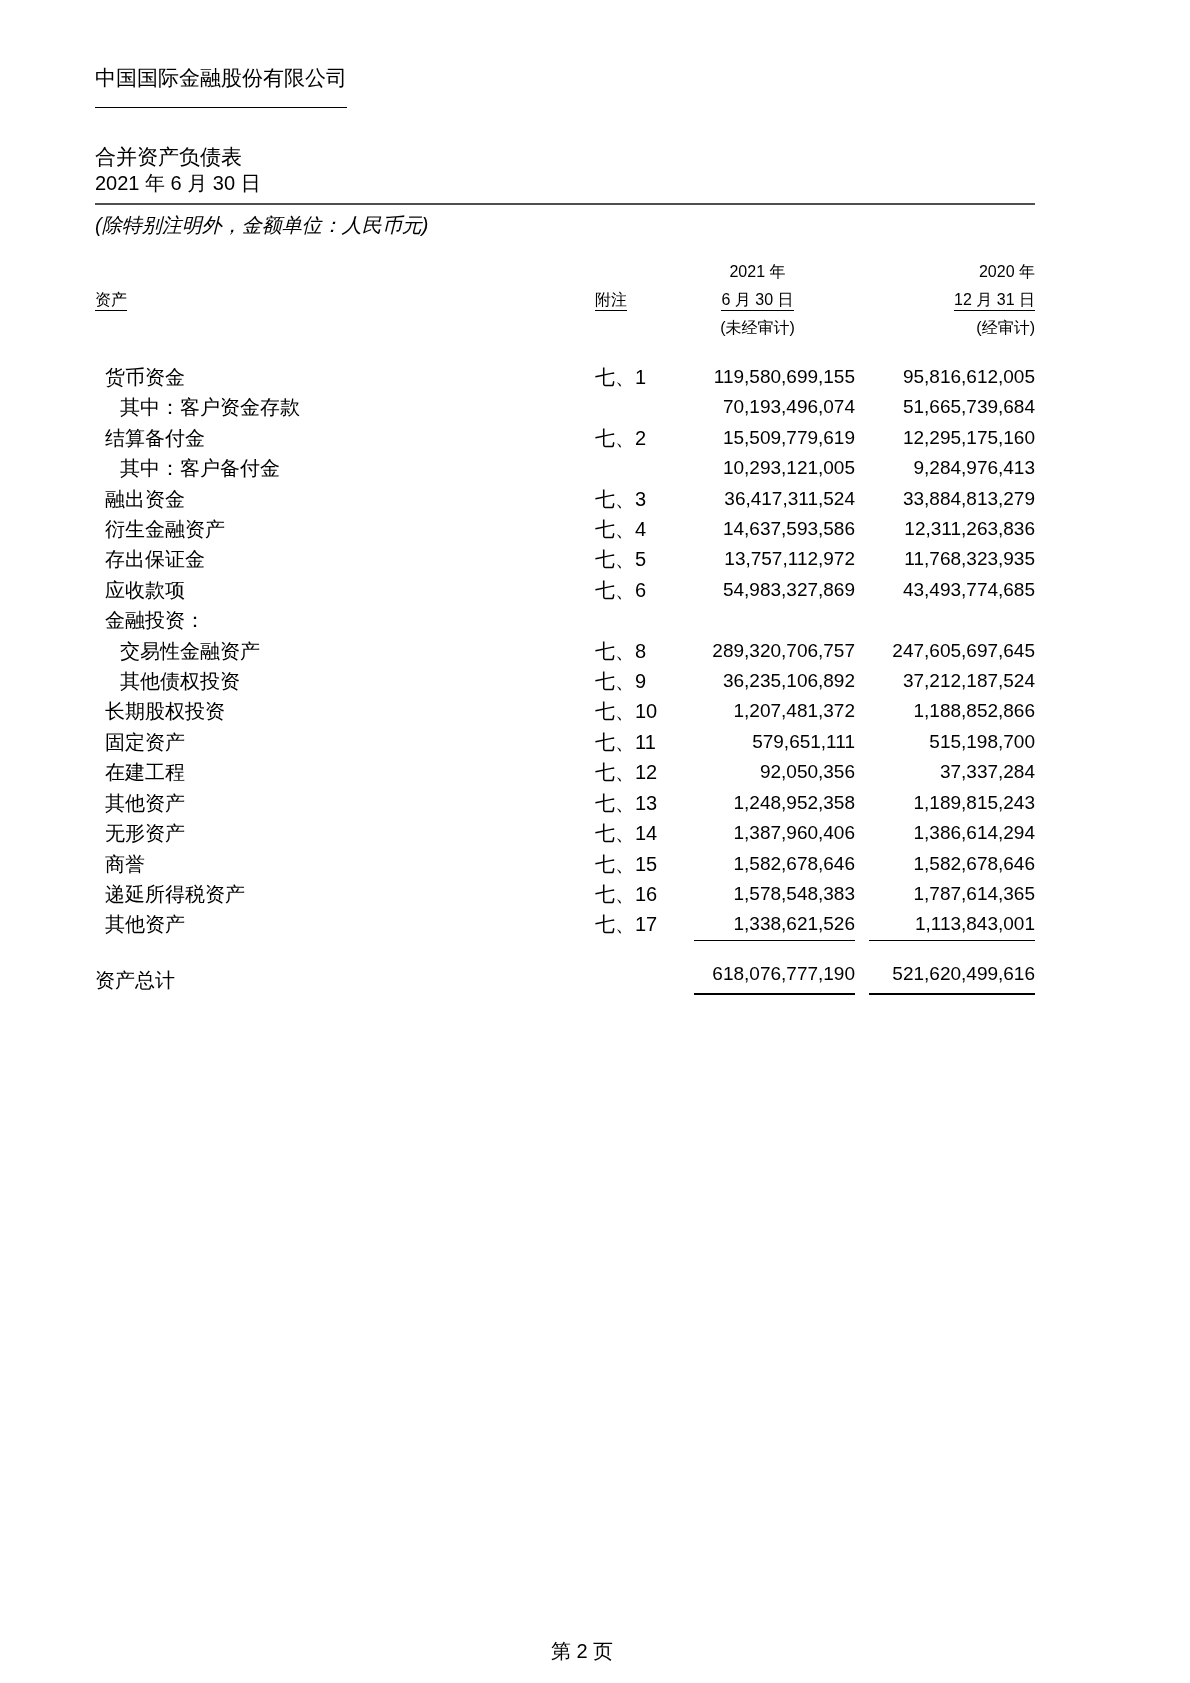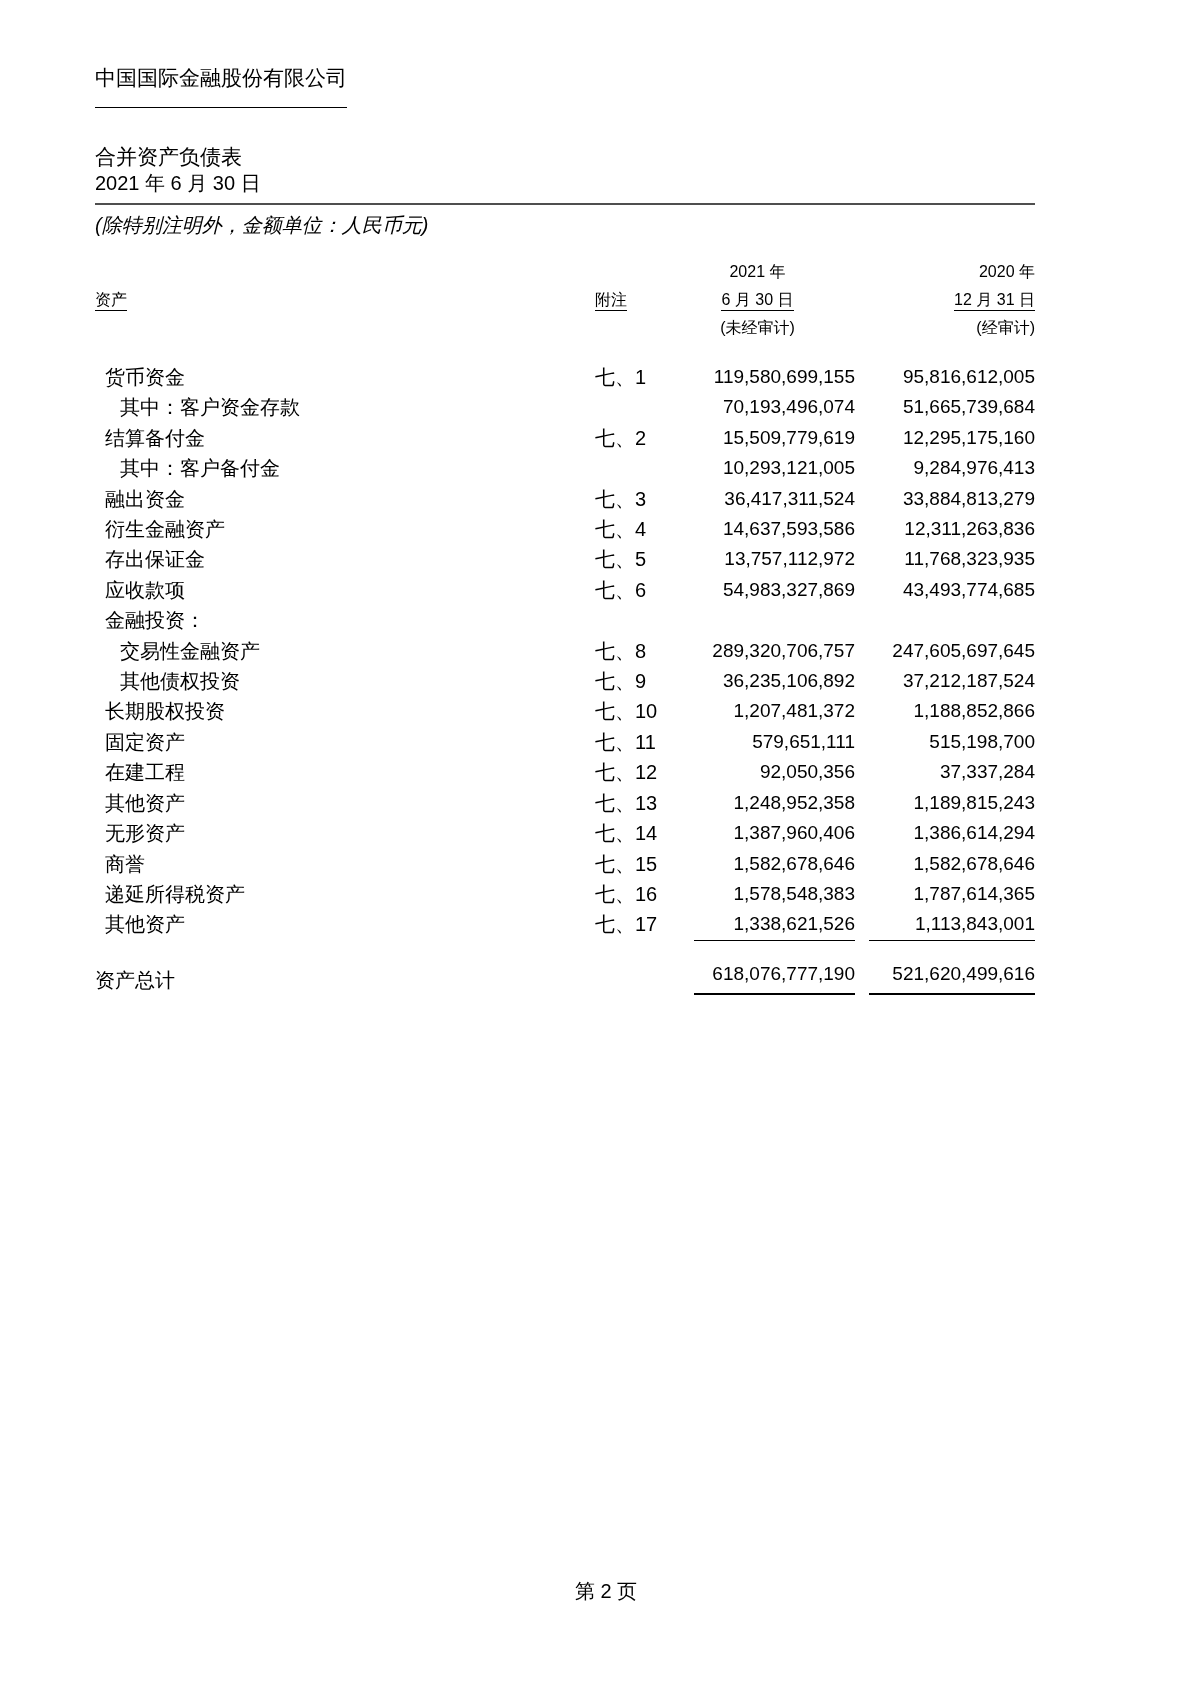--- a/index.html
+++ b/index.html
@@ -41,22 +41,22 @@
   td.note { padding-left: 3px; font-size: 20px; }
   td.num { text-align: right; font-size: 19px; }
 
   tfoot td { font-size: 20px; line-height: 30.4px; vertical-align: bottom; }
   tfoot .num { text-align: right; font-size: 19px; }
   .tv { display: block; border-top: 1.5px solid #000; border-bottom: 2.5px solid #000; padding: 18px 0 4px; }
   .tv.v1 { margin-left: 34px; }
   .tv.v2 { margin-left: 14px; }
 
   .page-footer {
-    position: absolute; top: 1577px; left: 0; width: 1164px;
-    text-align: center; font-size: 20px; line-height: 28px; padding-left: 24px;
+    position: absolute; top: 1637px; left: 0; width: 1164px;
+    text-align: center; font-size: 20px; line-height: 28px;
   }
 </style>
 </head>
 <body>
 
 <div class="page">
   <div class="content">
 
     <div class="company">
       <span class="u">中国国际金融股份有限公司</span>

